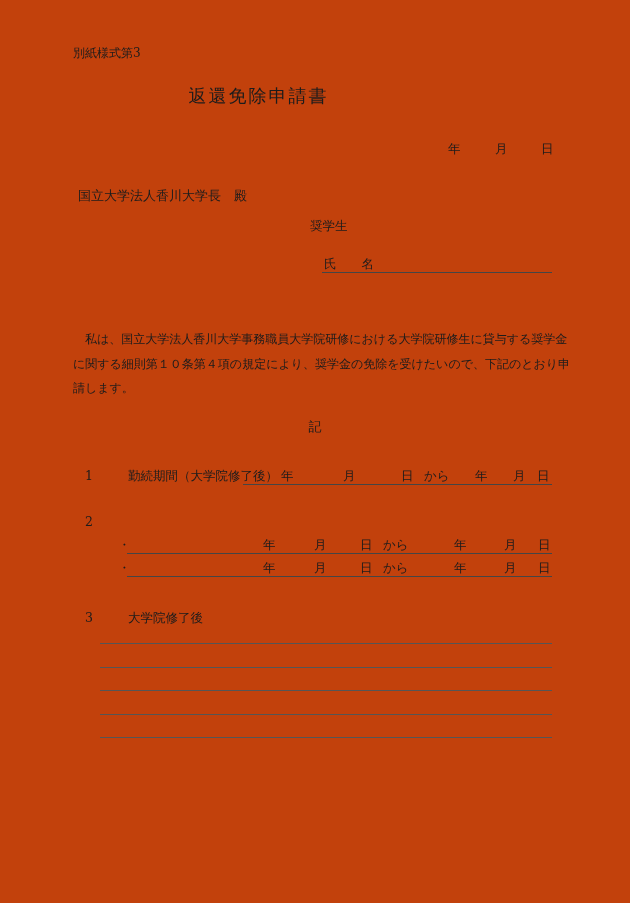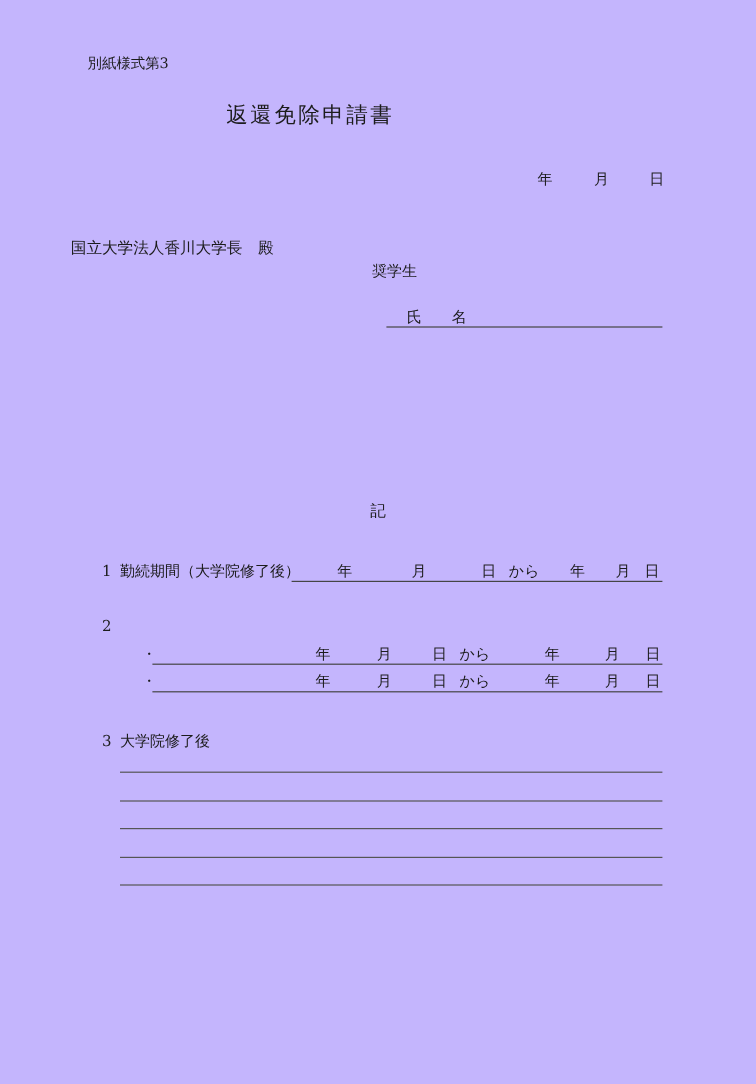--- a/index.html
+++ b/index.html
@@ -5,21 +5,21 @@
   html, body {
     margin: 0;
     padding: 0;
     background: #f6f6f6;
   }
   .page {
     position: relative;
     width: 630px;
     height: 903px;
     margin: 0 auto;
-    background: #c4b5fd;
+    background: #c2410c;
     font-family: "DejaVu Serif", "Liberation Serif", serif;
     color: #1c1c1c;
     overflow: hidden;
   }
   .abs { position: absolute; white-space: nowrap; }
   .fs12  { font-size: 12px;   line-height: 1.25; }
   .fs125 { font-size: 12.5px; line-height: 1.25; }
   .fs13  { font-size: 13px;   line-height: 1.25; }
 
   .form-number { left: 73px; top: 46px; }
@@ -30,38 +30,38 @@
     letter-spacing: 2px;
   }
 
   
   .date-line { left: 0; top: 141px; width: 630px; height: 16px; }
   .date-line .tok { position: absolute; top: 0; }
   .date-y { left: 448px; }
   .date-m { left: 495px; }
   .date-d { left: 541px; }
 
-  .addressee { left: 59px; top: 188px; margin-top: 12px; }
+  .addressee { left: 78px; top: 188px; }
 
   .applicant-role { left: 310px; top: 218px; }
   .name-field {
     left: 322px; top: 255px; width: 230px; height: 17px;
     border-bottom: 1px solid #454545;
   }
-  .name-field .lbl { position: absolute; left: 2px; top: 1px; margin-left: 15px; }
+  .name-field .lbl { position: absolute; left: 2px; top: 1px; }
 
   .body-par { left: 73px; top: 327px; width: 492px; }
   .body-par .bline { white-space: nowrap; font-size: 12px; line-height: 24.6px; }
 
   .section-marker { left: 0; top: 419px; width: 630px; text-align: center; }
 
   
   .item-row { height: 18px; }
   .item-row .num { position: absolute; left: 0; top: 0; }
-  .item-row .lbl { position: absolute; left: 15px; top: 0; }
+  .item-row .lbl { position: absolute; left: 43px; top: 0; }
   .item1 { left: 85px; top: 468px; width: 467px; }
   .item2-header { left: 85px; top: 514px; width: 467px; }
   .item3-header { left: 85px; top: 610px; width: 467px; }
 
   
   .range-field {
     position: absolute; top: 0; height: 16px;
     border-bottom: 1px solid #454545;
   }
   .range-field .tok { position: absolute; top: 0; }
@@ -115,20 +115,25 @@
   </div>
 
   <div class="abs fs13 addressee">国立大学法人香川大学長　殿</div>
 
   <div class="abs fs125 applicant-role">奨学生</div>
 
   <div class="abs fs125 name-field">
     <span class="lbl">氏　　名</span>
   </div>
 
+  <div class="abs body-par">
+    <div class="bline">　私は、国立大学法人香川大学事務職員大学院研修における大学院研修生に貸与する奨学金</div>
+    <div class="bline">に関する細則第１０条第４項の規定により、奨学金の免除を受けたいので、下記のとおり申</div>
+    <div class="bline">請します。</div>
+  </div>
 
   <div class="abs fs13 section-marker">記</div>
 
   <div class="abs fs125 item-row item1">
     <span class="num">1</span>
     <span class="lbl">勤続期間（大学院修了後）</span>
     <span class="range-field">
       <span class="tok t-y1">年</span>
       <span class="tok t-m1">月</span>
       <span class="tok t-d1">日</span>

